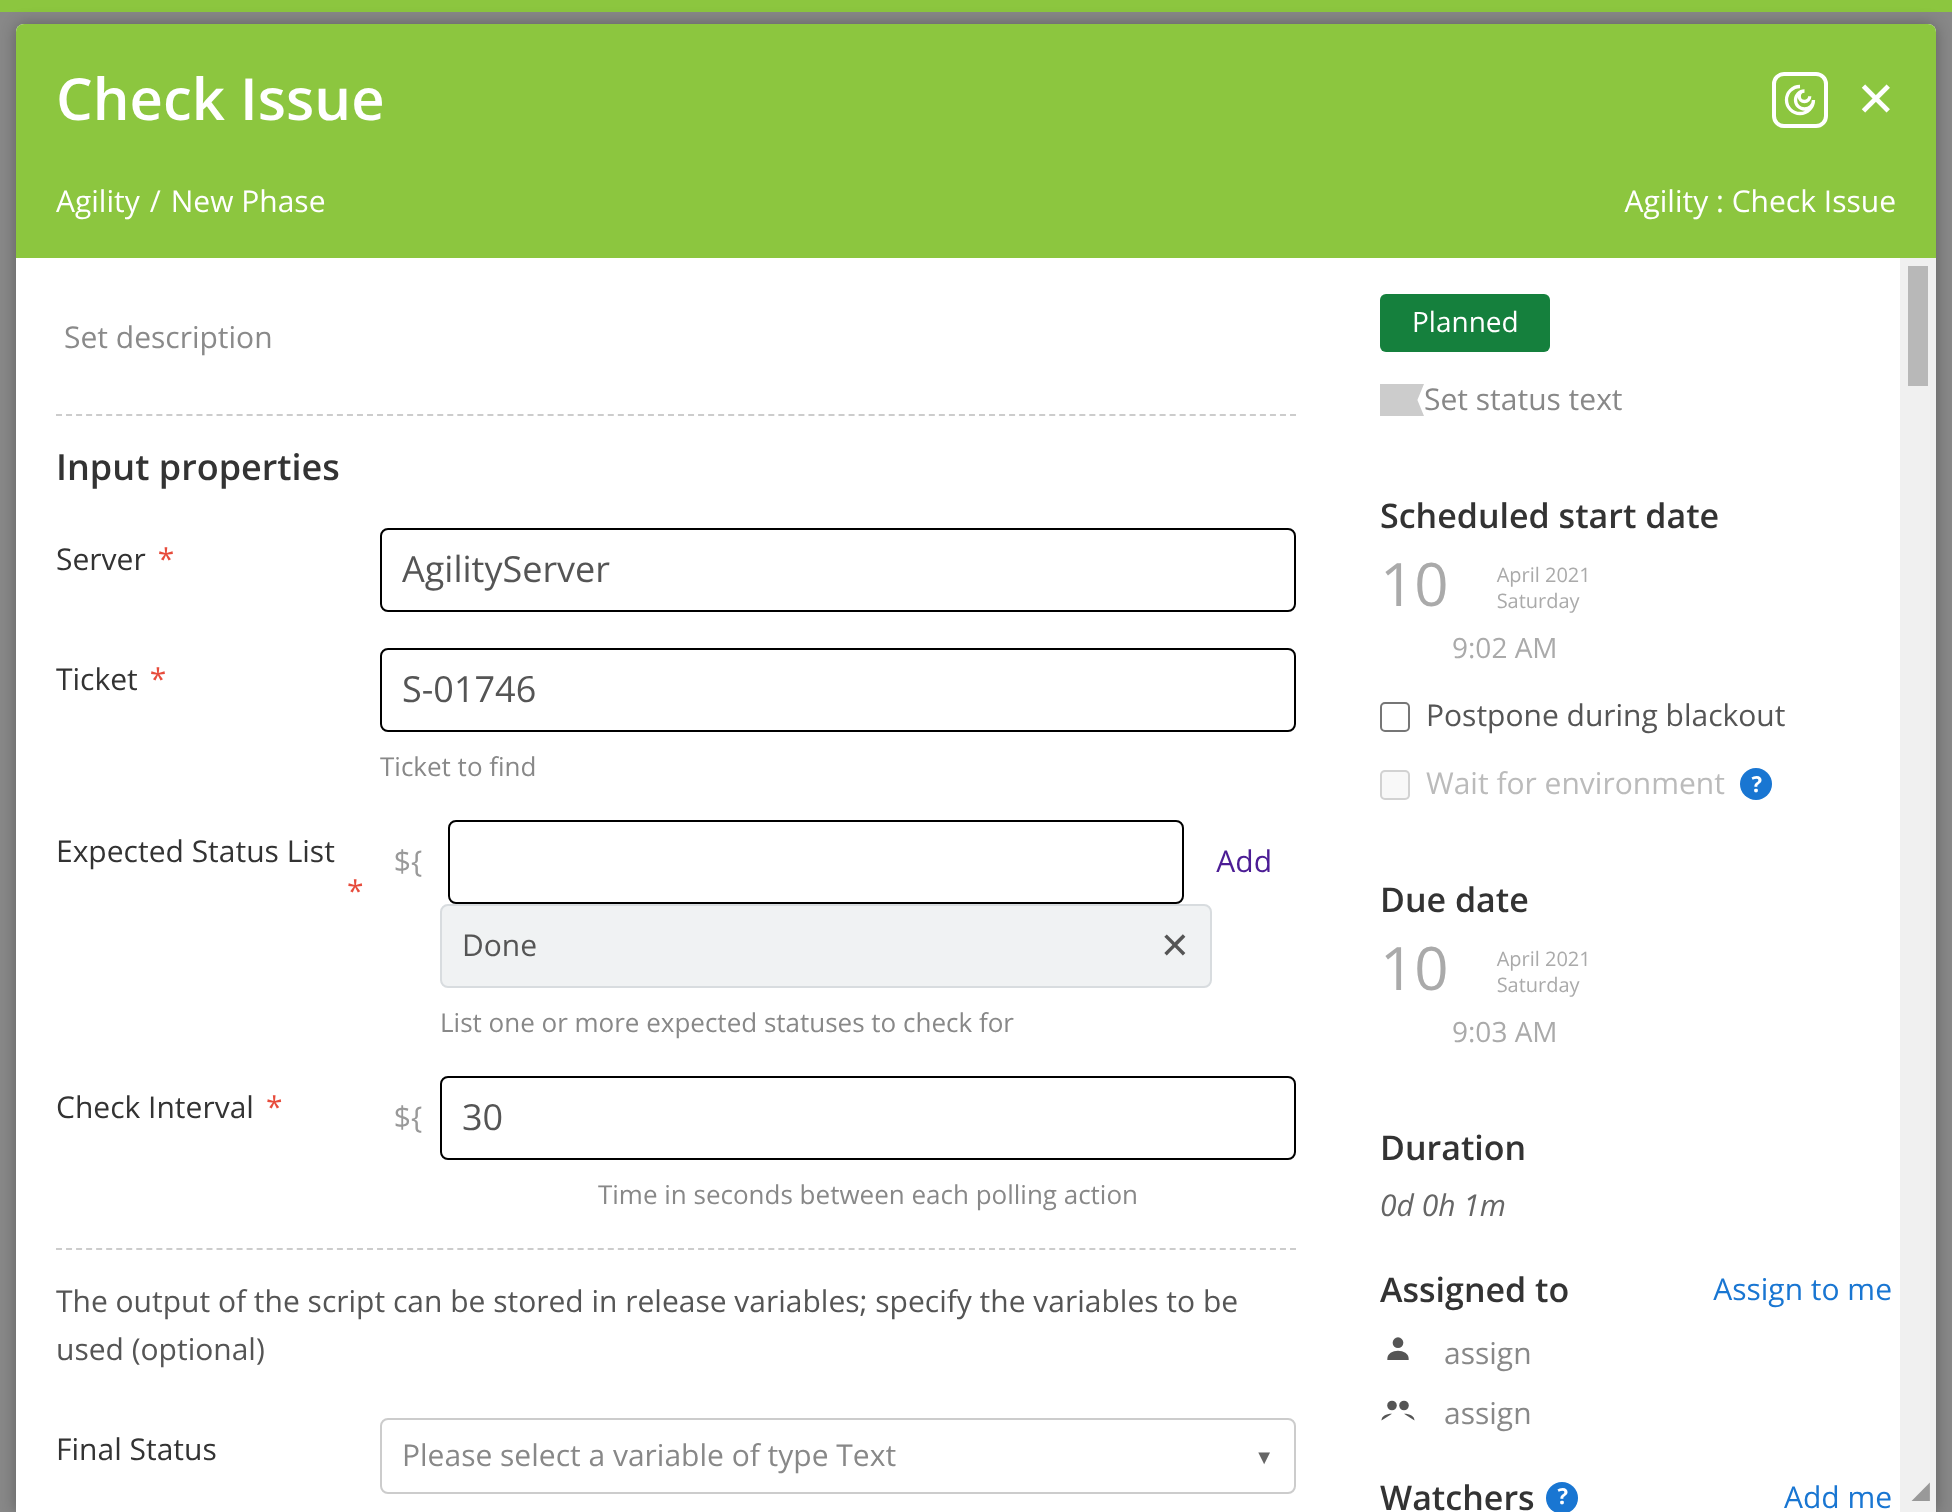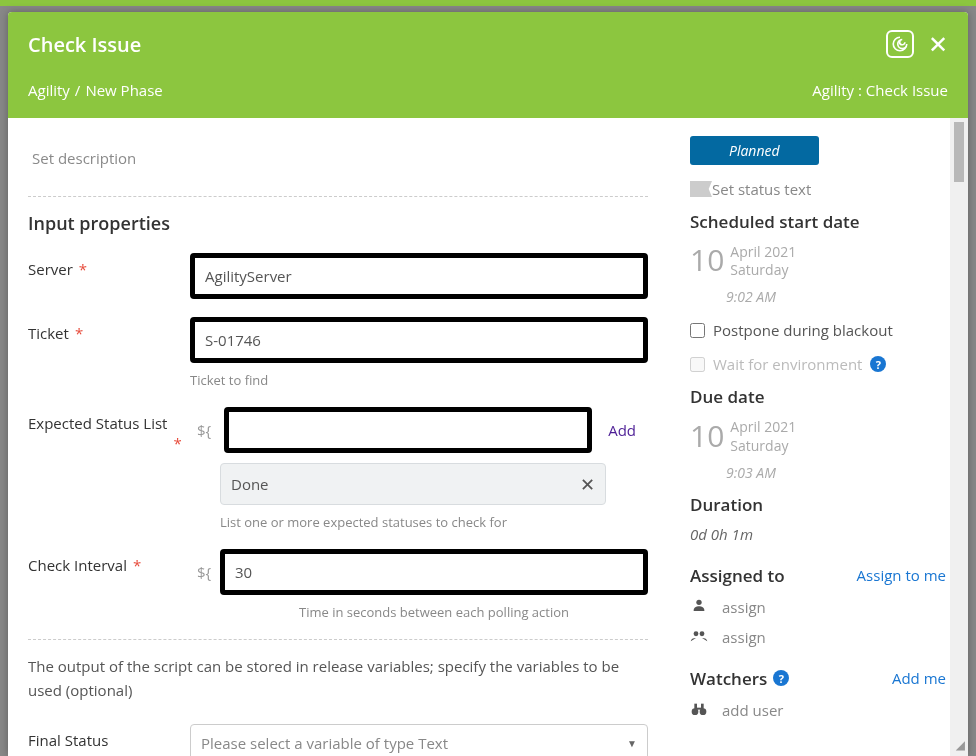--- a/index.html
+++ b/index.html
@@ -7,64 +7,64 @@
 body { background: #888; overflow: hidden; }
 .top-bar { height: 6px; background: #8cc63f; }
 .modal {
   position: absolute; top: 12px; left: 8px; right: 8px; bottom: 0;
   background: #fff; border-radius: 4px 4px 0 0; overflow: hidden;
   display: flex; flex-direction: column;
   box-shadow: 0 0 8px rgba(0,0,0,0.3);
 }
 .header { background: #8cc63f; color: #fff; padding: 18px 20px 18px 20px; }
 .header-row1 { display: flex; align-items: center; justify-content: space-between; }
-.header-title { font-size: 20px; font-weight: 600; }
+.header-title { font-size: 29px; font-weight: 600; }
 .header-right { display: flex; align-items: center; gap: 14px; }
 .spiral-icon { width: 28px; height: 28px; border: 2px solid #fff; border-radius: 6px; display:flex; align-items:center; justify-content:center;}
 .close-x { font-size: 24px; cursor: pointer; font-weight: 300; line-height:1; }
 .header-row2 { display: flex; justify-content: space-between; margin-top: 22px; font-size: 15px; }
 .breadcrumb span.sep { margin: 0 5px; }
 .body { display: flex; flex: 1; overflow: hidden; position: relative; }
 .main { flex: 1; overflow-y: auto; padding: 0 20px 20px 20px; }
 .sidebar { width: 300px; border-left: 0; overflow-y: auto; padding: 18px 22px 18px 22px; position:relative; }
 .scrollbar-fake { position:absolute; top:0; right:0; bottom:0; width:18px; background:#f0f0f0; }
 .scroll-thumb { position:absolute; top:4px; right:4px; width:10px; height:60px; background:#b8b8b8; border-radius:0;}
 
 .desc-placeholder { color: #8a8a8a; font-size: 15px; padding: 30px 4px 24px 4px; }
 hr.dash { border:0; border-top:1px dashed #ccc; margin: 4px 0 14px 0; }
 
 h3.section-title { font-size: 18px; font-weight: 600; color: #333; margin-bottom: 18px; }
 .form-row { display: flex; align-items: flex-start; margin-bottom: 18px; }
 .form-label { width: 162px; padding-top: 6px; font-size: 15px; color: #333; display:flex; align-items:baseline; flex-wrap:wrap; }
 .form-label .req { color: #e74c3c; margin-left: 6px; }
 .form-field { flex: 1; }
-.text-input { width: 100%; padding: 8px 10px; border: 5px solid #000000; border-radius: 4px; font-size: 15px; color: #555; }
+.text-input { width: 100%; padding: 8px 10px; border: 1px solid #000000; border-radius: 4px; font-size: 18px; color: #555; }
 .help-text { font-size: 13px; color: #888; margin-top: 8px; }
 .var-btn { width: 28px; height: 34px; border:0; background:transparent; color:#999; font-size:15px; cursor:pointer; margin-right:2px; display:flex; align-items:center; justify-content:center; }
 .status-add-row { display:flex; align-items:center; gap:4px; }
 .status-add-row .text-input { flex:1; }
 .add-btn { padding: 7px 12px; background:transparent; border:0; color:#4c1d95; font-size:15px; }
-.chip-row { display:flex; margin-top:10px; }
+.chip-row { display:flex; }
 .chip { flex:1; background:#f0f2f3; border:1px solid #d8dcdf; border-radius:4px; padding:8px 10px; display:flex; align-items:center; justify-content:space-between; font-size:15px; color:#555; }
 .chip .chip-x { color:#555; font-size:18px; cursor:pointer; }
 
 .output-desc { font-size: 15px; color:#555; line-height:1.6; margin-bottom:22px; }
 .select-input { width:100%; padding:8px 10px; border:1px solid #ccc; border-radius:4px; font-size:15px; color:#888; background:#fff; position:relative; display:flex; justify-content:space-between; align-items:center;}
 .select-caret { color:#666; font-size:10px; }
 
 
-.status-pill { background:#0369a1; color:#fff; padding:5px 39px; border-radius:3px; display:inline-block; font-size:14px;font-style:italic; }
+.status-pill { background:#15803d; color:#fff; padding:5px 16px; border-radius:3px; display:inline-block; font-size:14px; }
 .flag-row { display:flex; align-items:center; margin-top: 14px; }
 .flag-icon { width:22px; height:16px; background:#ccc; clip-path: polygon(0 0, 100% 0, 85% 50%, 100% 100%, 0 100%); }
 .flag-text { color:#888; font-size:15px; }
-.side-section-title { font-size:17px; font-weight:600; color:#333; margin-top:11px; margin-bottom:8px; display:flex; align-items:center; gap:6px;}
-.date-block { display:flex; align-items:center; gap:6px; color:#aaa; margin-top:4px;}
+.side-section-title { font-size:17px; font-weight:600; color:#333; margin-top:36px; margin-bottom:8px; display:flex; align-items:center; gap:6px;}
+.date-block { display:flex; align-items:flex-end; gap:24px; color:#aaa; margin-top:4px;}
 .big-day { font-size:30px; font-weight:400; line-height:1; }
-.date-sub { display:flex; flex-direction:column; font-size:14px; line-height:1.3; margin-top:2px;}
-.time-txt { font-size:14px; color:#aaa; margin-left:36px; margin-top:8px;font-style:italic;}
+.date-sub { display:flex; flex-direction:column; font-size:10px; line-height:1.3; margin-top:2px;}
+.time-txt { font-size:14px; color:#aaa; margin-left:36px; margin-top:8px;}
 .check-row { display:flex; align-items:center; gap:8px; margin-top:14px; font-size:15px; color:#555;}
 .check-row.disabled { color:#bbb; }
 .check-row input[type="checkbox"] { width:15px; height:15px; }
 .help-circle { width:16px; height:16px; border-radius:50%; background:#1976d2; color:#fff; font-size:11px; display:inline-flex; align-items:center; justify-content:center; font-weight:700; }
 .duration-val { font-style:italic; color:#666; font-size:15px; margin-top:6px;}
 .side-row-flex { display:flex; justify-content:space-between; align-items:center; margin-top:20px;}
 .side-row-flex .side-section-title { margin:0; }
 .side-link { color:#1976d2; font-size:15px; cursor:pointer;margin-left:28px; }
 .assign-row { display:flex; align-items:center; gap:14px; margin-top:10px; font-size:15px; color:#888; }
 .assign-row .icon { color:#555; width:18px; text-align:center; }

